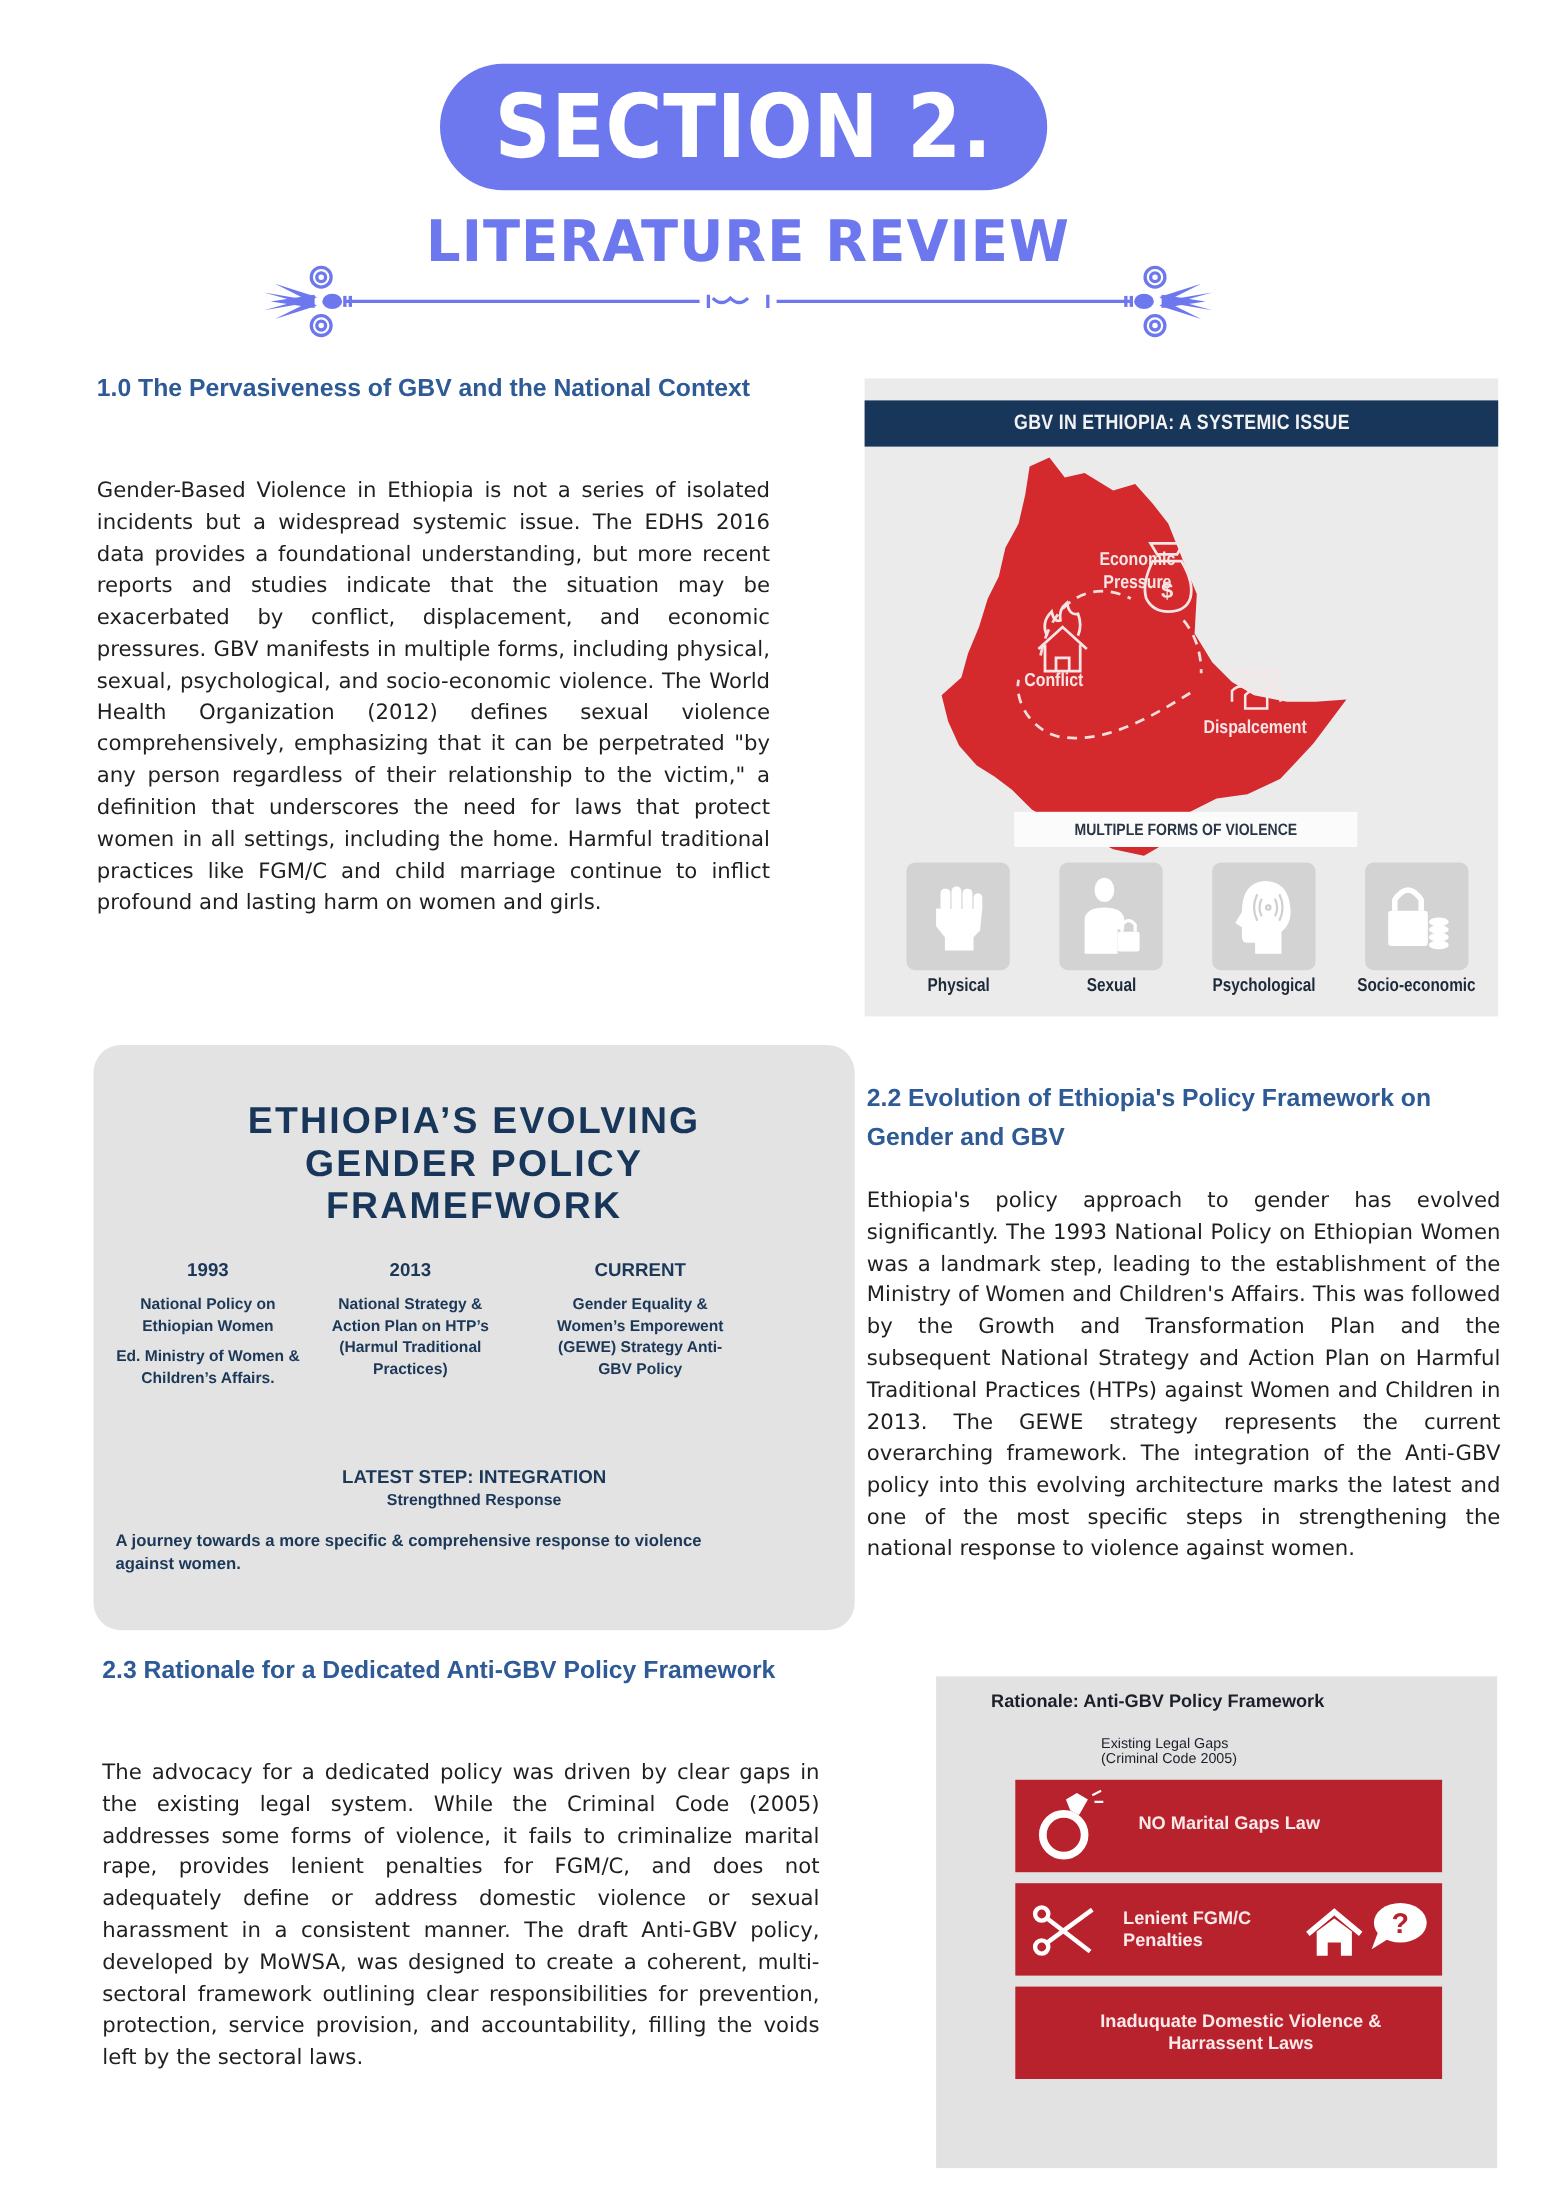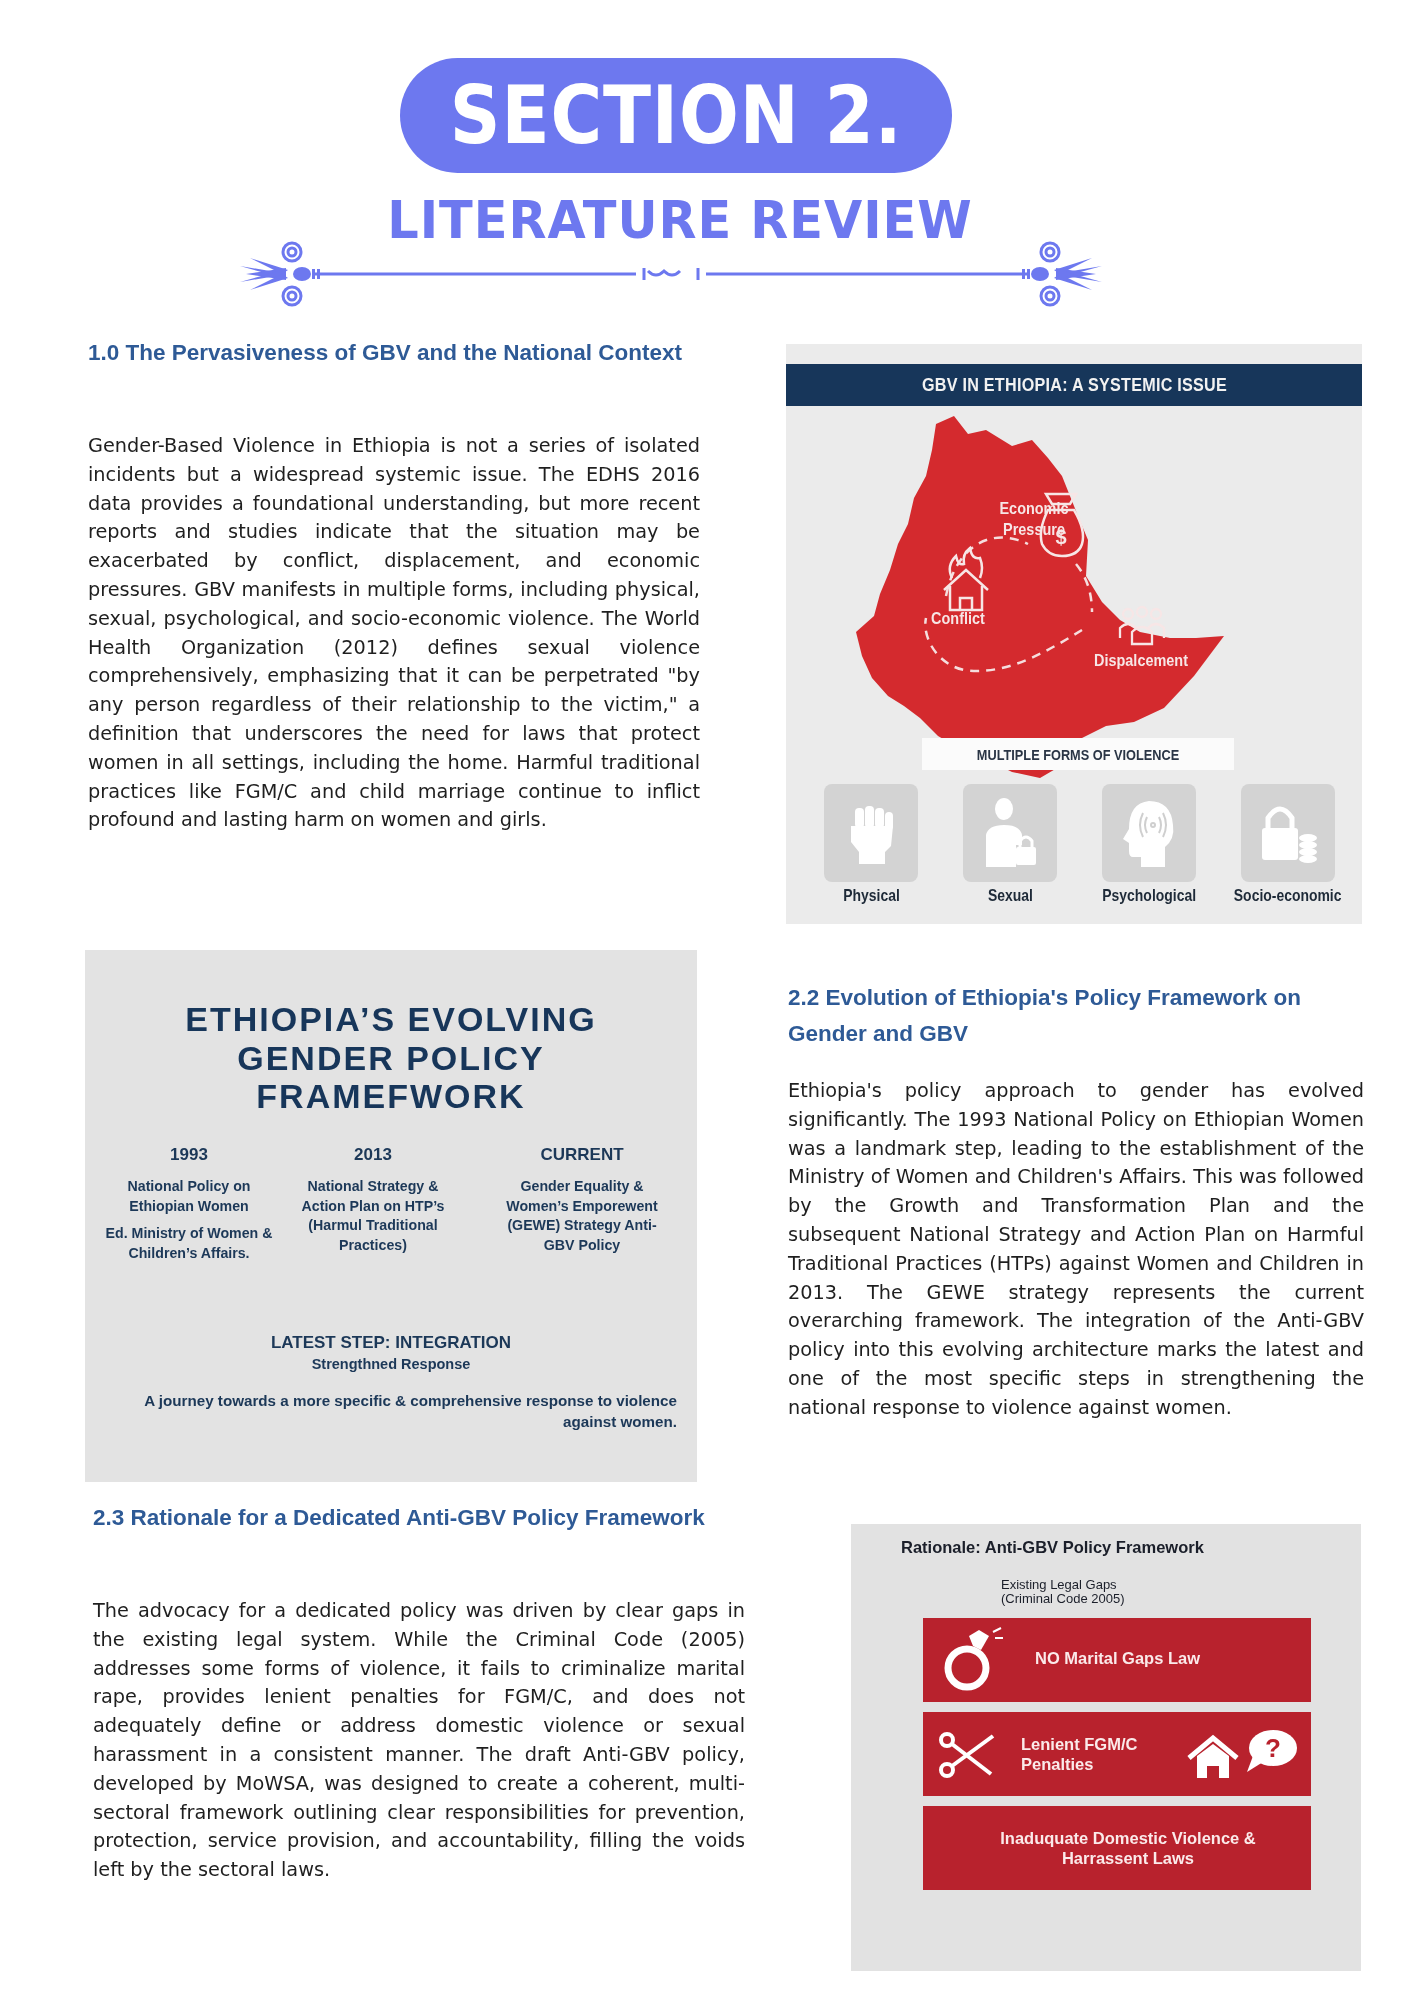--- a/index.html
+++ b/index.html
@@ -69,35 +69,35 @@
     border-radius: 8px; display: flex; align-items: center; justify-content: center;
   }
   .form-label {
     position: absolute; top: 542px; width: 140px; text-align: center;
     font-family: "Liberation Sans", sans-serif; font-weight: bold; font-size: 17px; color: #1e2a38;
   }
   .form-label span { display: inline-block; transform: scaleX(0.82); }
 
   
   .info2 {
-    position: absolute; left: 85px; top: 950px; width: 612px; height: 532px;
-    background: #e3e3e3; color: #1c3858; font-family: "Liberation Sans", sans-serif;
+    position: absolute; left: 85px; top: 950px; width: 692px; height: 532px;
+    background: #e3e3e3; color: #1c3858; font-family: "Liberation Sans", sans-serif; border-radius: 25px;
   }
   .info2-title {
     position: absolute; left: 0; top: 50px; width: 100%; text-align: center;
     font-weight: bold; font-size: 34px; line-height: 38.5px; letter-spacing: 2px; color: #17365a;
   }
   .col { position: absolute; top: 195px; width: 180px; text-align: center; font-weight: bold; }
   .col .year { font-size: 17px; margin-bottom: 12px; color: #1c3858; }
   .col .txt { font-size: 14.2px; line-height: 19.5px; color: #1c3858; }
   .col .txt2 { font-size: 14.2px; line-height: 19.5px; margin-top: 8px; color: #1c3858; }
   .latest { position: absolute; left: 0; top: 362px; width: 100%; text-align: center; font-weight: bold; }
   .latest .l1 { font-size: 17px; line-height: 22px; margin-top: 20px; }
   .latest .l2 { font-size: 14.5px; line-height: 20px; }
-  .journey { position: absolute; left: 20px; top: 440px; width: 572px; text-align: right; font-weight: bold; font-size: 15.2px; line-height: 21px; }
+  .journey { position: absolute; left: 20px; top: 440px; width: 572px; text-align: left; font-weight: bold; font-size: 15.2px; line-height: 21px; }
 
   
   .info3 {
     position: absolute; left: 851px; top: 1524px; width: 510px; height: 447px;
     background: #e2e2e2; font-family: "Liberation Sans", sans-serif;
   }
   .info3-title { position: absolute; left: 50px; top: 14px; font-weight: bold; font-size: 16.5px; color: #1b1f2a; }
   .info3-sub { position: absolute; left: 150px; top: 54px; font-weight: normal; font-size: 13px; line-height: 14px; color: #1b1f2a; }
   .gap-box {
     position: absolute; left: 72px; width: 388px; height: 84px; background: #b8222d;

